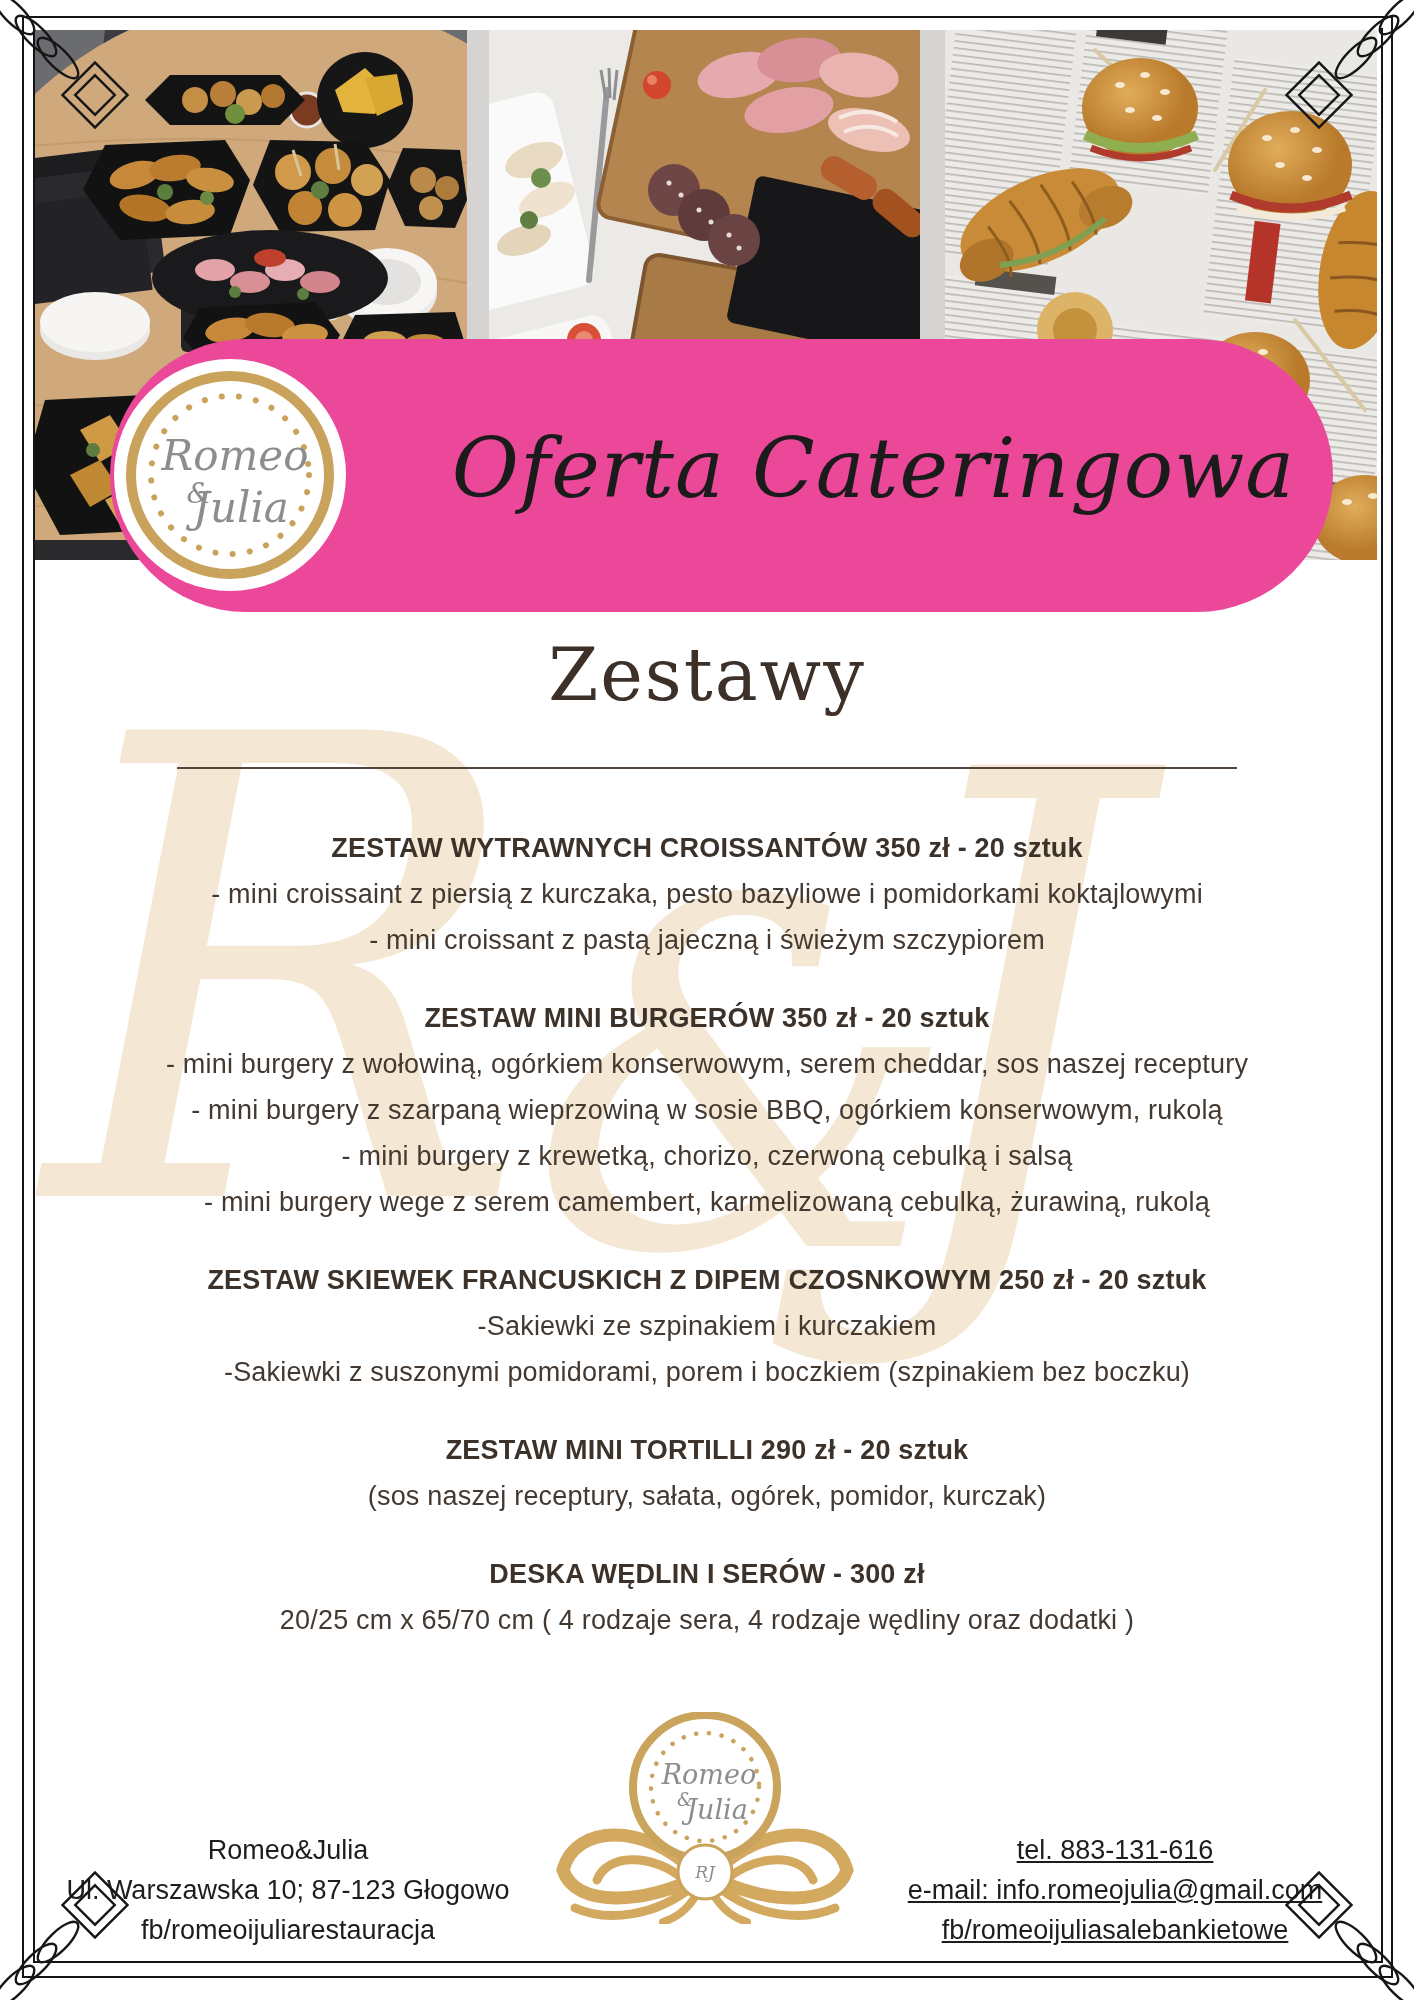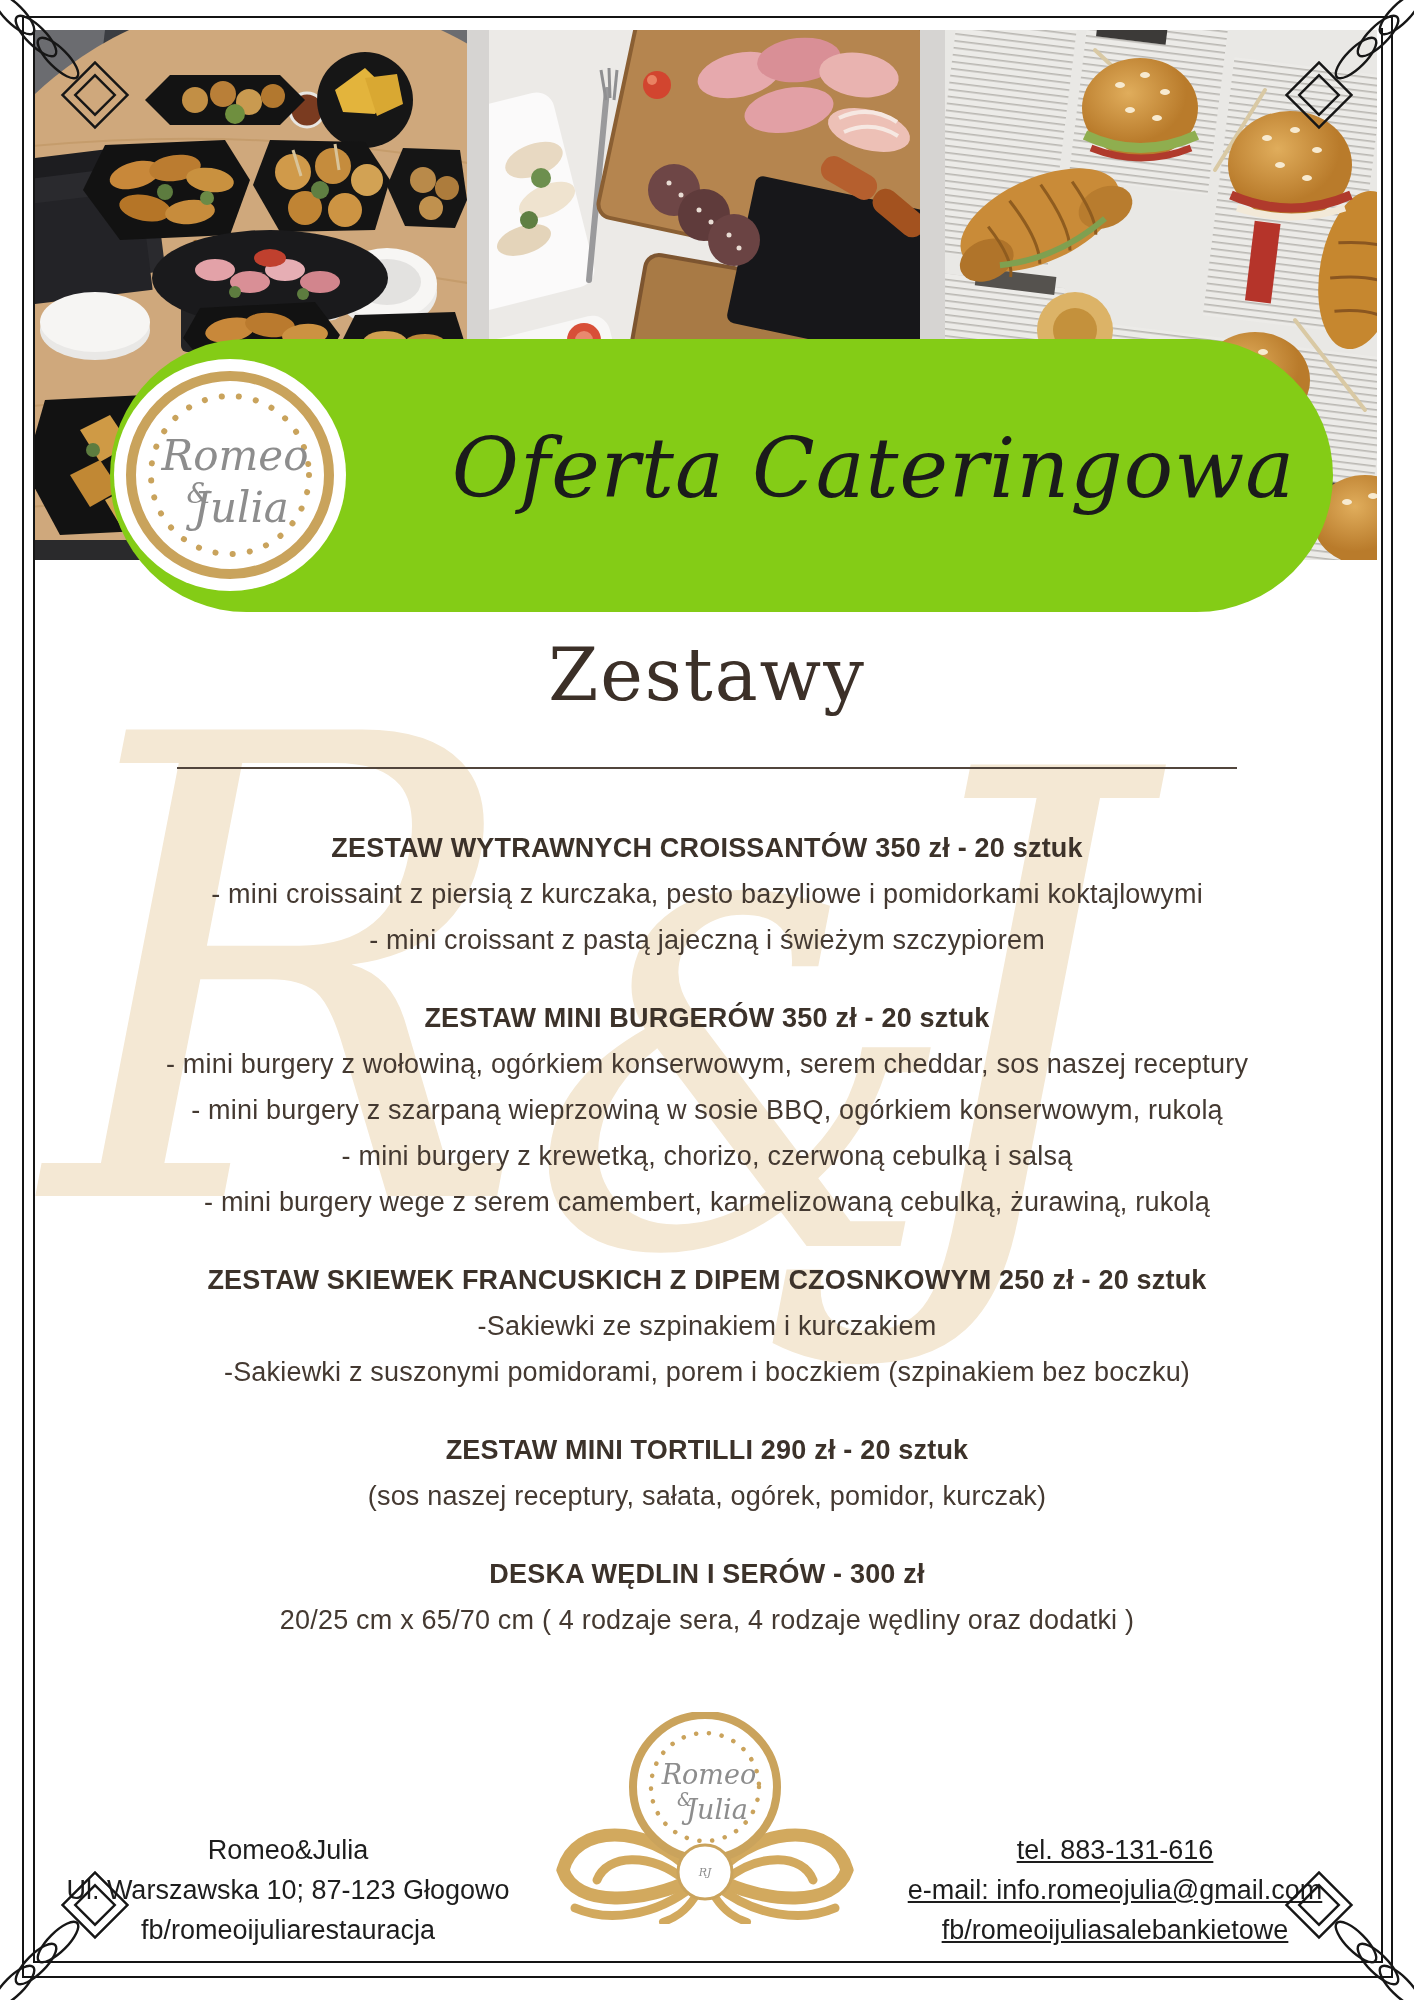--- a/index.html
+++ b/index.html
@@ -16,21 +16,21 @@
   
   .wm{z-index:1;color:#f4e8d4;font-family:"DejaVu Serif","Liberation Serif",serif;
       font-style:italic;line-height:1;user-select:none;}
 
   
   .photos{left:35px;top:30px;width:1342px;height:530px;background:#d6d4d2;z-index:3;}
   .photo{position:absolute;top:0;height:530px;overflow:hidden;}
   .photo svg{display:block;width:100%;height:100%;}
 
   
-  .banner{left:110px;top:339px;width:1223px;height:273px;background:#84cc16;border-radius:140px;z-index:4;}
+  .banner{left:110px;top:339px;width:1223px;height:273px;background:#ec4899;border-radius:140px;z-index:4;}
   .banner-title{position:absolute;left:330px;right:26px;top:0;bottom:14px;display:flex;align-items:center;
       justify-content:center;font-family:"DejaVu Serif","Liberation Serif",serif;font-style:italic;
       font-size:82px;color:#1b1b1b;letter-spacing:1px;white-space:nowrap;}
 
   
   .logo-big{left:113px;top:358px;width:234px;height:234px;z-index:5;}
   .logo-big svg,.logo-foot svg{position:absolute;left:0;top:0;width:100%;height:100%;}
   .logo-txt{position:absolute;transform:translate(-50%,-50%);font-family:"DejaVu Serif","Liberation Serif",serif;
       font-style:italic;color:#8d8d8d;white-space:nowrap;line-height:1;}
   .logo-foot{left:545px;top:1712px;width:320px;height:212px;z-index:5;}
@@ -439,21 +439,21 @@
         <path d="M150 185 C 140 200, 130 206, 118 210" stroke-width="8"></path>
         <path d="M170 185 C 180 200, 190 206, 202 210" stroke-width="8"></path>
       </g>
       <circle cx="160" cy="75" r="72" fill="#ffffff" stroke="#caa35c" stroke-width="8"></circle>
       <circle cx="160" cy="75" r="54" fill="none" stroke="#caa35c" stroke-width="4.5" stroke-linecap="round" stroke-dasharray="0.1 12.8"></circle>
       <circle cx="160" cy="160" r="27" fill="#ffffff" stroke="#caa35c" stroke-width="3"></circle>
     </svg>
     <span class="logo-txt" style="left:164px;top:62px;font-size:27px;">Romeo</span>
     <span class="logo-txt" style="left:140px;top:88px;font-size:18px;">&amp;</span>
     <span class="logo-txt" style="left:172px;top:97px;font-size:27px;">Julia</span>
-    <span class="logo-txt" style="left:160px;top:160px;font-size:11px;">RJ</span>
+    <span class="logo-txt" style="left:160px;top:160px;font-size:17px;">RJ</span>
   </div>
 
   <div class="abs fcol left">
     <div>Romeo&amp;Julia</div>
     <div>Ul. Warszawska 10; 87-123 Głogowo</div>
     <div>fb/romeoijuliarestauracja</div>
   </div>
   <div class="abs fcol right">
     <div>tel. 883-131-616</div>
     <div>e-mail: info.romeojulia@gmail.com</div>

